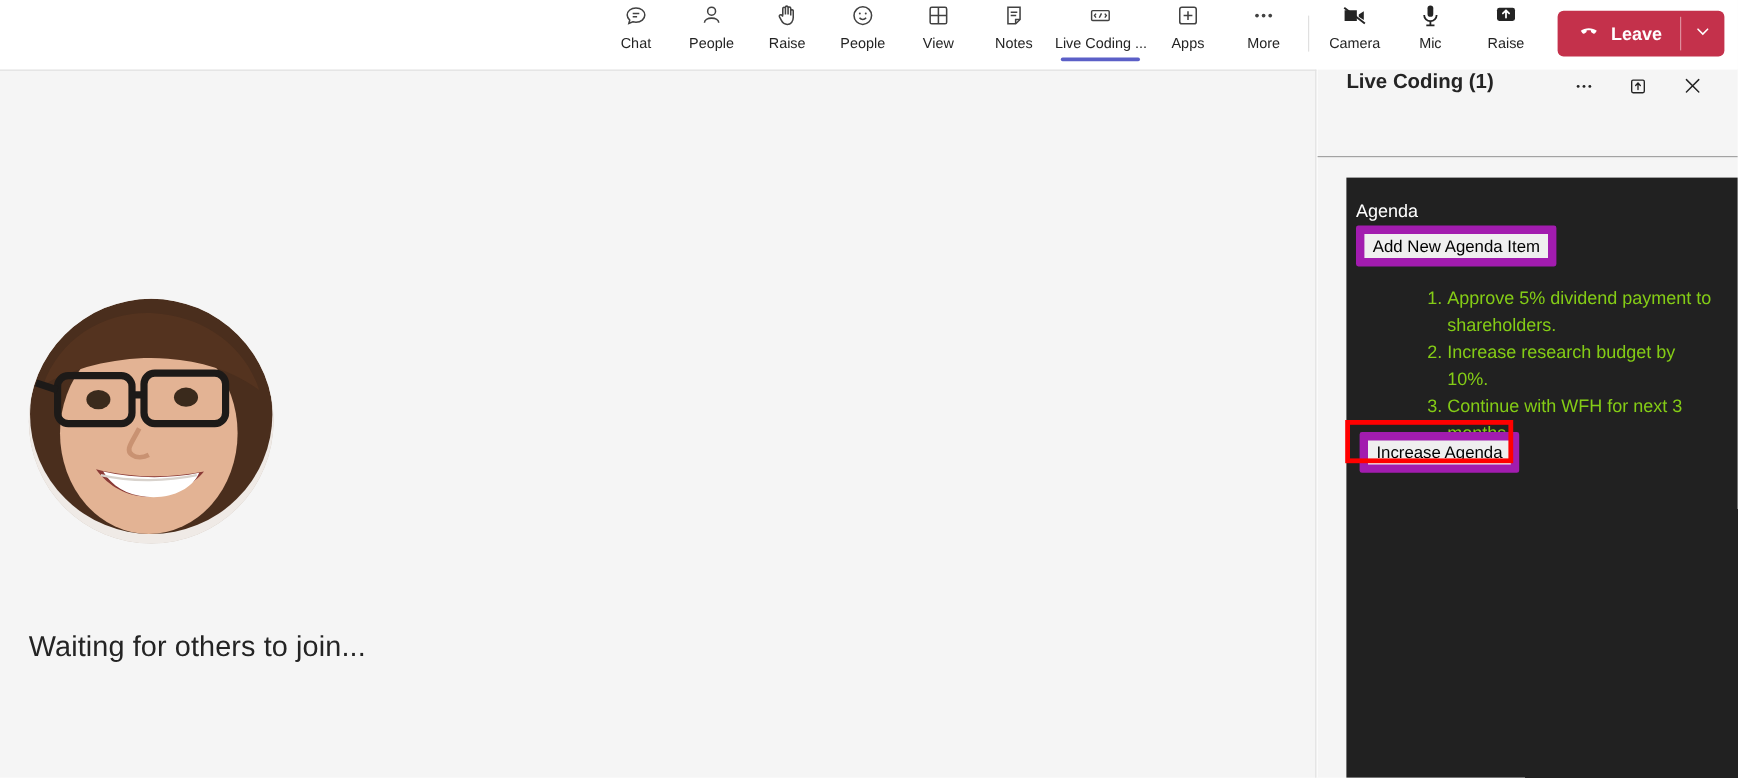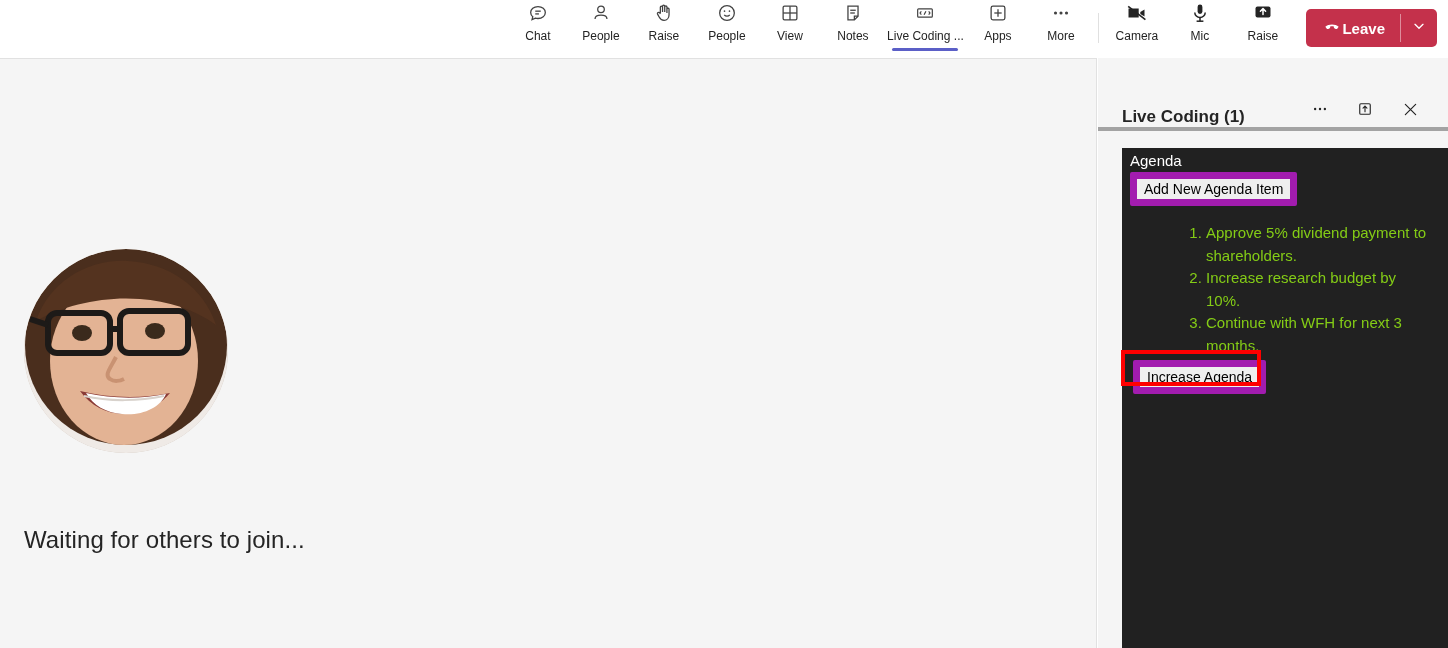--- a/index.html
+++ b/index.html
@@ -83,20 +83,21 @@
     margin: 9px 11px 0 12px;
     background: #c4314b;
     border-radius: 5px;
     color: #ffffff;
     cursor: pointer;
     overflow: hidden;
   }
   .leave-main {
     display: flex;
     align-items: center;
+    gap: 8px;
     padding: 0 15px 0 16px;
     font-size: 15px;
     font-weight: bold;
   }
   .leave-divider {
     width: 1px;
     background: rgba(255,255,255,0.45);
     margin: 5px 0;
   }
   .leave-caret {
@@ -143,24 +144,24 @@
     position: absolute;
     left: 1098px; top: 58px;
     width: 350px;
     height: 590px;
     background: #f5f5f5;
     box-sizing: border-box;
   }
   .panel-header {
     height: 73px;
     display: flex;
-    align-items: flex-end;
+    align-items: flex-start;
     padding: 0 22px 0 24px;
     box-sizing: border-box;
-    border-bottom: 4px solid #a3a3a3;
+    border-bottom: 1px solid #a3a3a3;
     gap: 13px;
   }
   .panel-title {
     font-size: 17px;
     font-weight: bold;
     color: #242424;
     flex: 1;
     white-space: nowrap;
   }
   .panel-act {
@@ -175,21 +176,21 @@
 
   
   .app-frame {
     position: absolute;
     left: 24px;
     top: 90px;
     width: 326px;
     height: 500px;
     background: #212121;
     color: #ffffff;
-    padding: 4px 0 0 8px;
+    padding: 20px 0 0 8px;
     box-sizing: border-box;
     font-size: 15px;
   }
   .agenda-heading {
     font-size: 15px;
     line-height: 18px;
     color: #ffffff;
     margin: 0 0 2px 0;
     font-weight: normal;
   }

